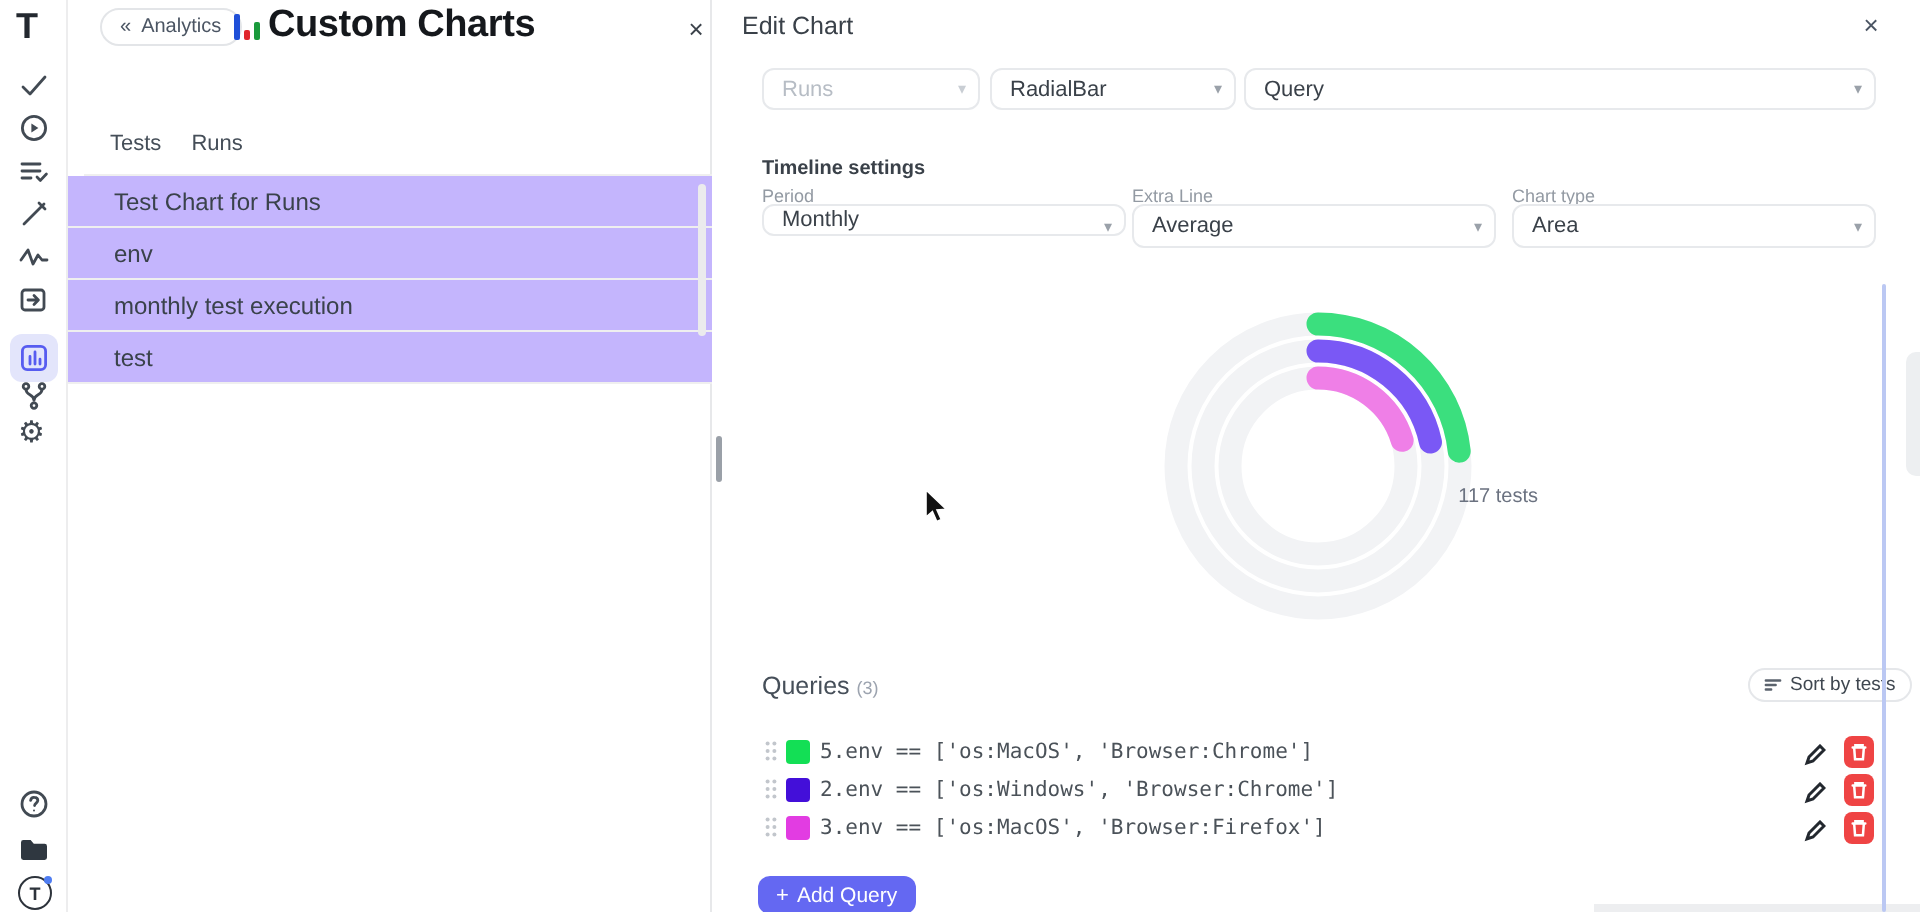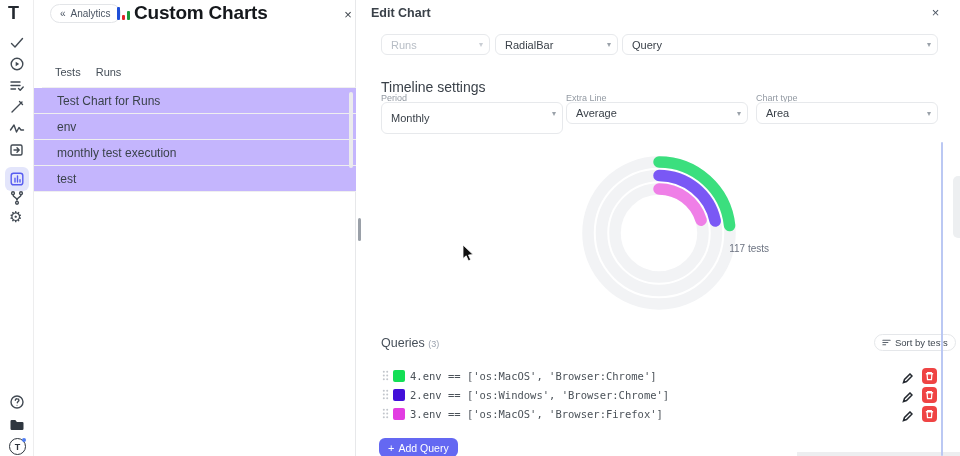--- a/index.html
+++ b/index.html
@@ -41,29 +41,29 @@
   .tab { cursor:pointer; }
   .rows { position:absolute; left:0; top:88px; width:322px; }
   .lrow { height:26px; display:flex; align-items:center; padding-left:23px; font-size:12px; color:#3a424b;
           border-bottom:1px solid #efefef; cursor:pointer; background:#c4b5fd; }
   .rows-topline { position:absolute; left:8px; top:87px; width:314px; height:1px; background:#efefef; }
   .list-scrollbar { position:absolute; left:315px; top:92px; width:4px; height:76px; background:#ebebed;
                     border-radius:2px; cursor:pointer; }
 
   
   .drawer { position:absolute; left:357px; top:0; width:603px; height:456px; background:#fff; }
-  .drawer-title { position:absolute; left:14px; top:6px; font-size:12.5px; font-weight:700; color:#3a4149; }
+  .drawer-title { position:absolute; left:14px; top:6px; font-size:12.5px; font-weight:400; color:#3a4149; }
   .drawer-close { position:absolute; left:571px; top:5px; width:15px; height:15px; font-size:13px; color:#4b5563;
                   display:flex; align-items:center; justify-content:center; cursor:pointer; }
   .sel { position:absolute; height:21px; border:1px solid #e7e9ec; border-radius:6px; background:#fff;
          font-size:11px; color:#3a4149; display:flex; align-items:center; padding:0 18px 0 9px; cursor:pointer; }
   .sel .chev { position:absolute; right:6px; top:6px; font-size:8px; color:#9aa1a9; line-height:1; }
   .sel.disabled { color:#b7bdc5; cursor:default; }
   .sel.disabled .chev { color:#c9ced4; }
-  .section-h { position:absolute; left:24px; top:79px; font-size:14px; font-weight:400; color:#3a4149; }
+  .section-h { position:absolute; left:24px; top:79px; font-size:10px; font-weight:700; color:#3a4149; }
   .fld-label { position:absolute; font-size:9px; color:#939aa3; }
   .resize-handle { position:absolute; left:1px; top:218px; width:3px; height:23px; background:#9aa0a8;
                    border-radius:2px; cursor:col-resize; }
 
   
   .chart-wrap { position:absolute; left:192px; top:138px; width:220px; height:190px; }
   .chart-total { position:absolute; left:192px; top:224px; width:220px; text-align:center; font-size:12px;
                  font-weight:700; color:#15181c; }
   .chart-sub { position:absolute; left:192px; top:243px; width:220px; text-align:right; font-size:10px;
                color:#6b7280; }
@@ -222,21 +222,21 @@
     <div class="sel" style="left:265px; top:34px; width:316px;">
       <span>Query</span>
       <span class="chev">▾</span>
     </div>
 
     <div class="section-h">Timeline settings</div>
     <div class="fld-label" style="left:24px; top:93px;">Period</div>
     <div class="fld-label" style="left:209px; top:93px;">Extra Line</div>
     <div class="fld-label" style="left:399px; top:93px;">Chart type</div>
 
-    <div class="sel" style="left:24px; top:102px; width:182px; height:32px;">
+    <div class="sel" style="left:24px; top:102px; width:182px; height:16px;">
       <span>Monthly</span>
       <span class="chev" style="top:7px">▾</span>
     </div>
     <div class="sel" style="left:209px; top:102px; width:182px; height:22px;">
       <span>Average</span>
       <span class="chev" style="top:7px">▾</span>
     </div>
     <div class="sel" style="left:399px; top:102px; width:182px; height:22px;text-align:center;">
       <span>Area</span>
       <span class="chev" style="top:7px">▾</span>
@@ -272,21 +272,21 @@
               <circle cx="1.8" cy="1.8" r="1"></circle>
               <circle cx="5.2" cy="1.8" r="1"></circle>
               <circle cx="1.8" cy="5.5" r="1"></circle>
               <circle cx="5.2" cy="5.5" r="1"></circle>
               <circle cx="1.8" cy="9.2" r="1"></circle>
               <circle cx="5.2" cy="9.2" r="1"></circle>
             </g>
           </svg>
         </span>
       <span class="swatch" style="background-color: rgb(19, 223, 85);"></span>
-      <span class="qtext">4.env == ['os:MacOS', 'Browser:Chrome']</span>
+      <span class="qtext">5.env == ['os:MacOS', 'Browser:Chrome']</span>
       <span class="qactions">
         <span class="pencil"><svg viewBox="0 0 11 11">
               <path d="M1.5 9.5l1-3 5.5-5.5 2 2L4.5 8.5z"></path>
             </svg></span>
         <span class="del-btn">
             <svg viewBox="0 0 10 11">
               <path d="M1.5 3h7M3 3V1.8h4V3M2.3 3l.5 6.5h4.4L7.7 3"></path>
             </svg>
           </span>
       </span>

